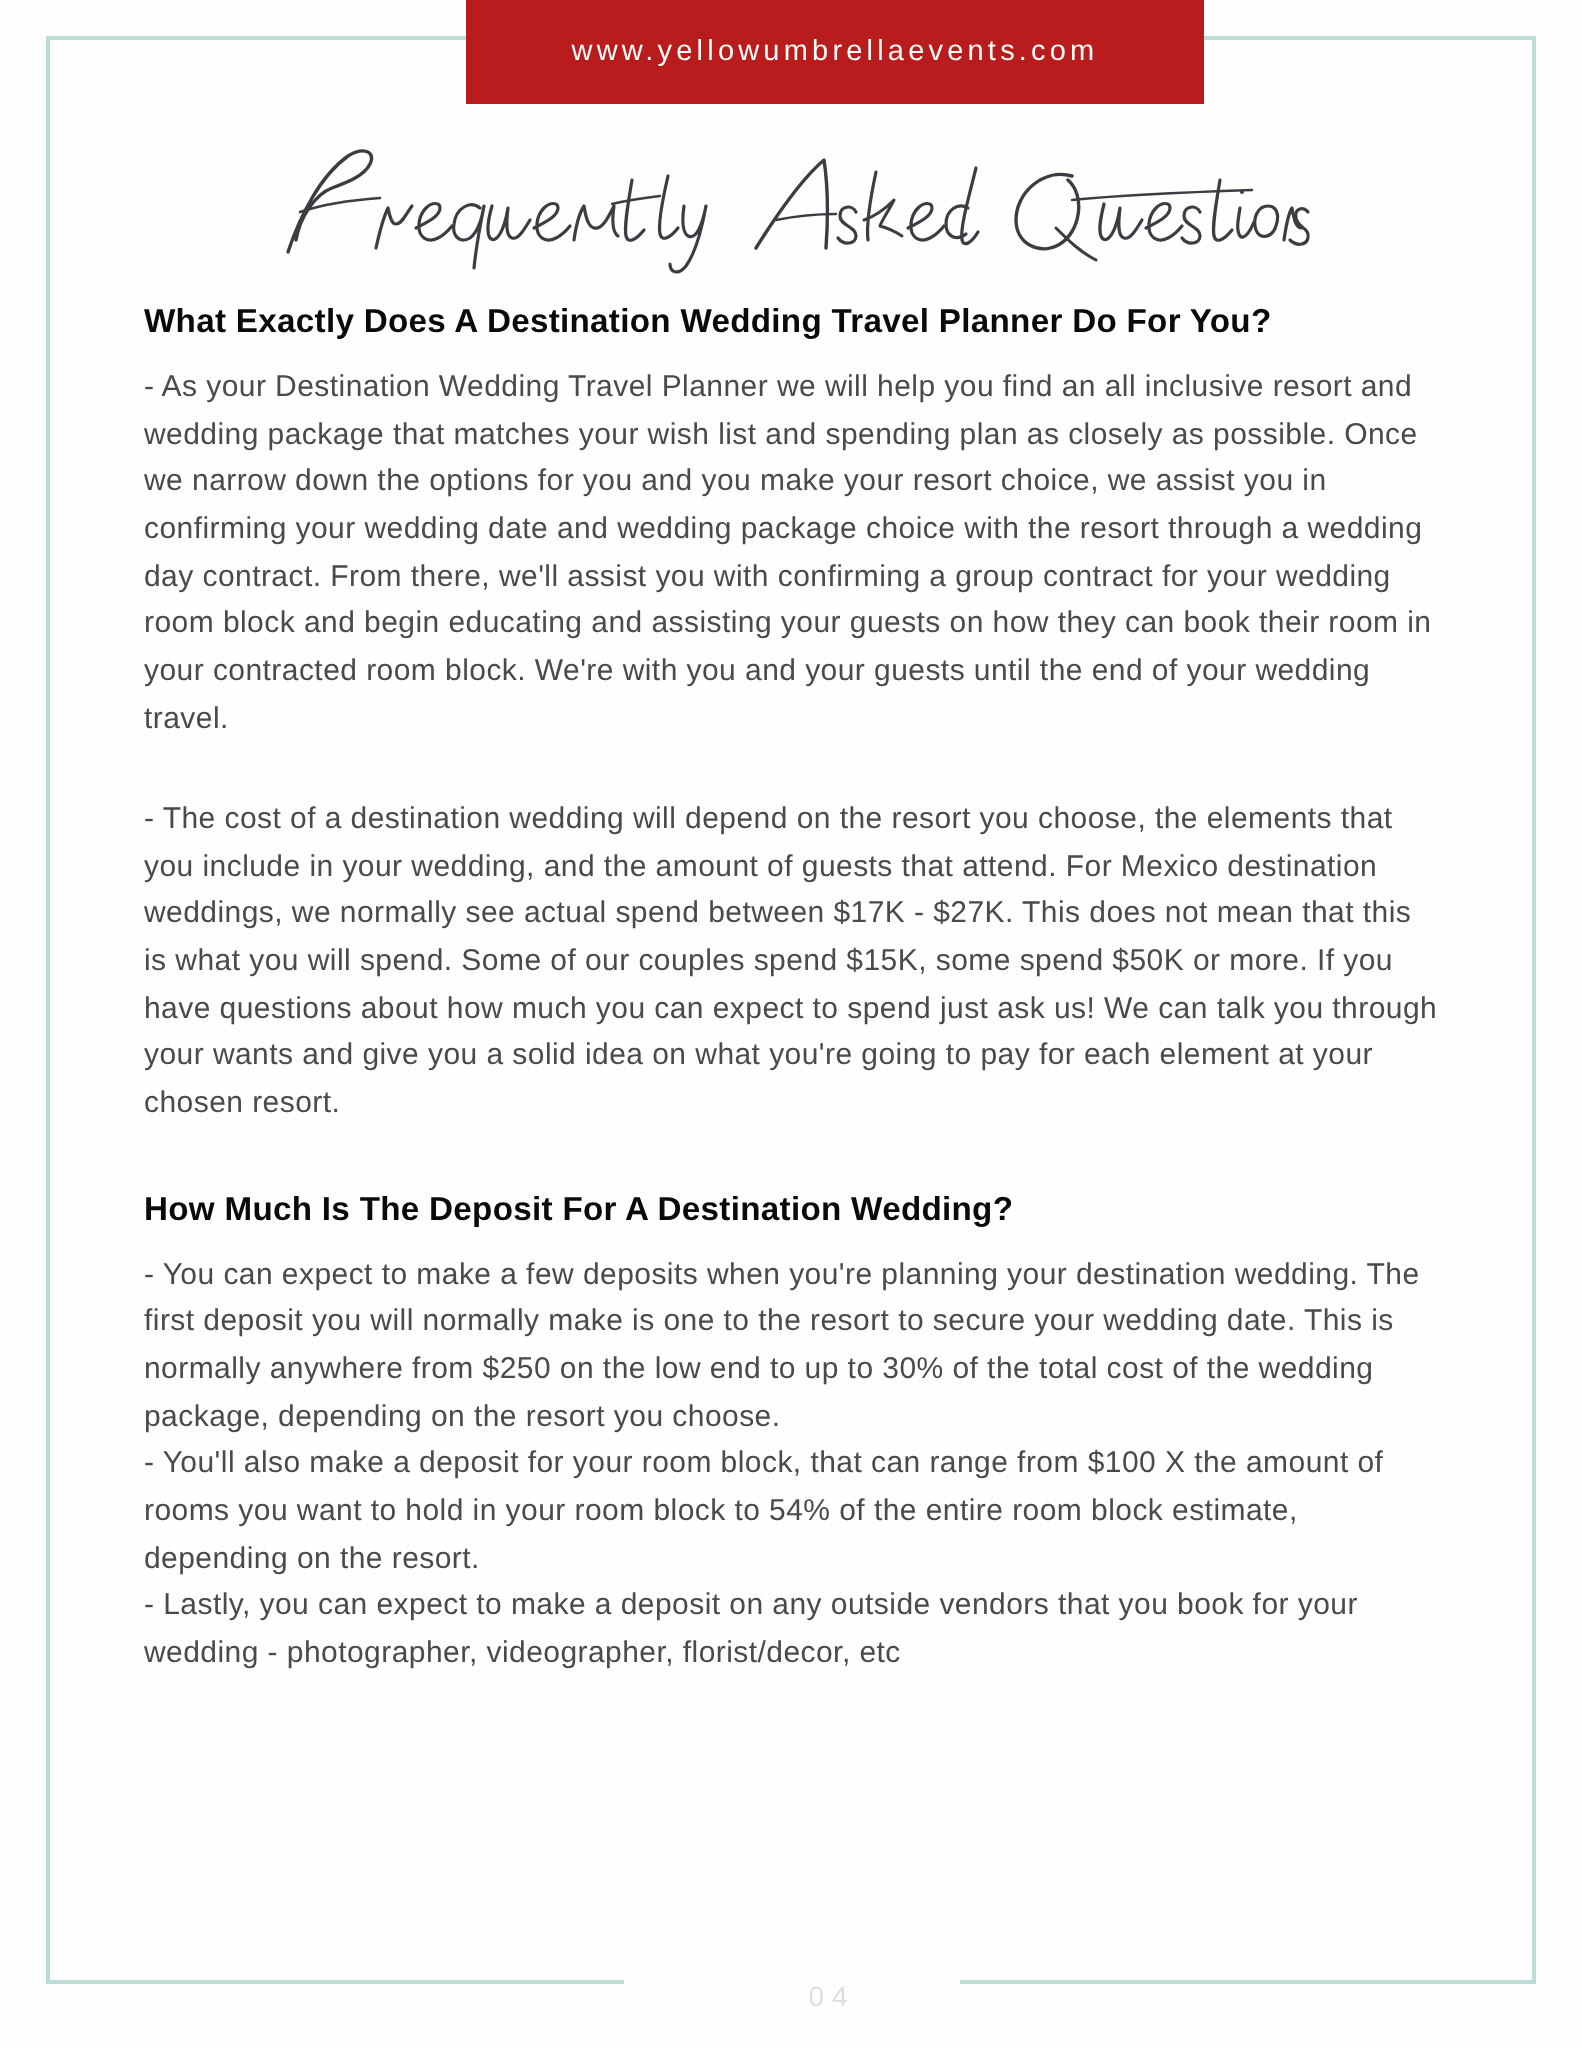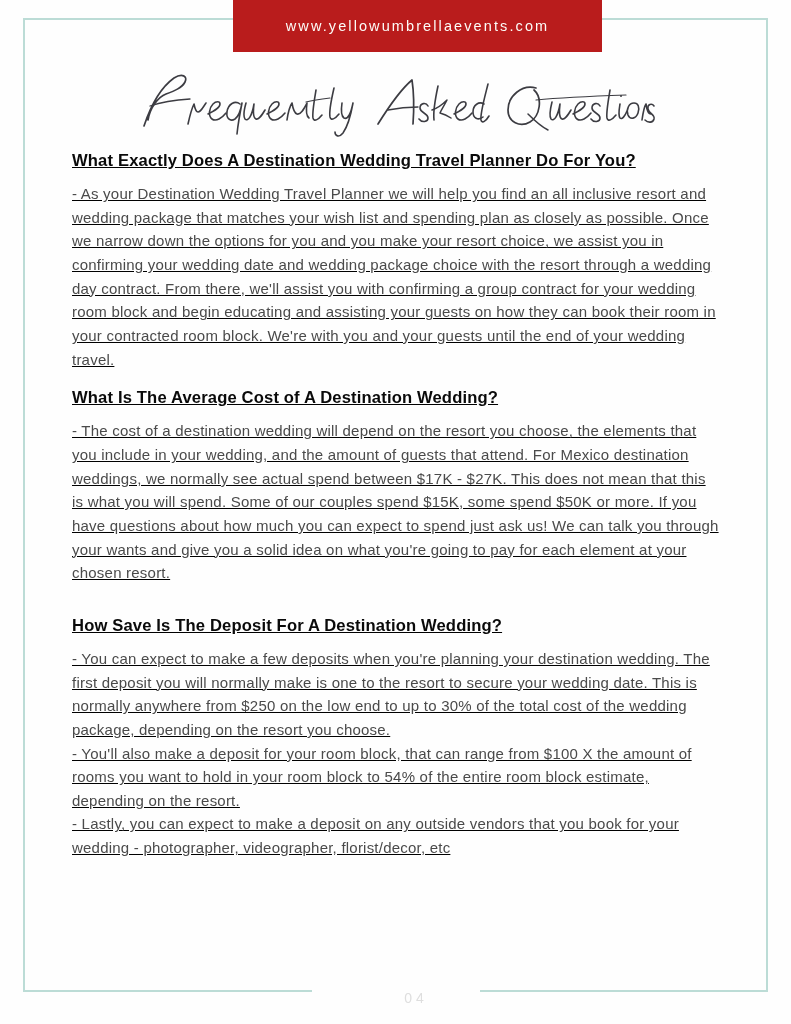--- a/index.html
+++ b/index.html
@@ -92,21 +92,21 @@
     letter-spacing: 0.15px;
     line-height: 1.28;
   }
   p.a {
     margin: 0;
     font-size: 15px;
     color: #4a4a4a;
     line-height: 1.575;
     letter-spacing: 0.22px;
   }
-  .sec { margin-bottom: 0; text-decoration: underline; }
+  .sec { margin-bottom: 0; }
 
   .gap-a  { height: 11px; }   
   .gap-b  { height: 16px; }   
   .gap-c  { height: 30px; }   
   .gap-tight { height: 4px; }
 
   
   .pagenum {
     position: absolute;
     left: 0;
@@ -198,28 +198,27 @@
   <div class="content">
 
     <div class="sec">
       <h2 class="q">What Exactly Does A Destination Wedding Travel Planner Do For You?</h2>
       <div class="gap-a"></div>
       <p class="a">- As your Destination Wedding Travel Planner we will help you find an all inclusive resort and wedding package that matches your wish list and spending plan as closely as possible. Once we narrow down the options for you and you make your resort choice, we assist you in confirming your wedding date and wedding package choice with the resort through a wedding day contract. From there, we'll assist you with confirming a group contract for your wedding room block and begin educating and assisting your guests on how they can book their room in your contracted room block. We're with you and your guests until the end of your wedding travel.</p>
     </div>
     <div class="gap-b"></div>
 
     <div class="sec">
-      <h2 class="q">What Is The Average Cost of A Destination Wedding?</h2>
       <div class="gap-a"></div>
       <p class="a">- The cost of a destination wedding will depend on the resort you choose, the elements that you include in your wedding, and the amount of guests that attend. For Mexico destination weddings, we normally see actual spend between $17K - $27K. This does not mean that this is what you will spend. Some of our couples spend $15K, some spend $50K or more. If you have questions about how much you can expect to spend just ask us! We can talk you through your wants and give you a solid idea on what you're going to pay for each element at your chosen resort.</p>
     </div>
     <div class="gap-c"></div>
 
     <div class="sec">
-      <h2 class="q">How Save Is The Deposit For A Destination Wedding?</h2>
+      <h2 class="q">How Much Is The Deposit For A Destination Wedding?</h2>
       <div class="gap-a"></div>
       <p class="a">- You can expect to make a few deposits when you're planning your destination wedding. The first deposit you will normally make is one to the resort to secure your wedding date. This is normally anywhere from $250 on the low end to up to 30% of the total cost of the wedding package, depending on the resort you choose.</p>
       <p class="a">- You'll also make a deposit for your room block, that can range from $100 X the amount of rooms you want to hold in your room block to 54% of the entire room block estimate, depending on the resort.</p>
       <p class="a">- Lastly, you can expect to make a deposit on any outside vendors that you book for your wedding - photographer, videographer, florist/decor, etc</p>
     </div>
     <div class="gap-b"></div>
 
     <div class="gap-c"></div>
 
     <div class="sec">

